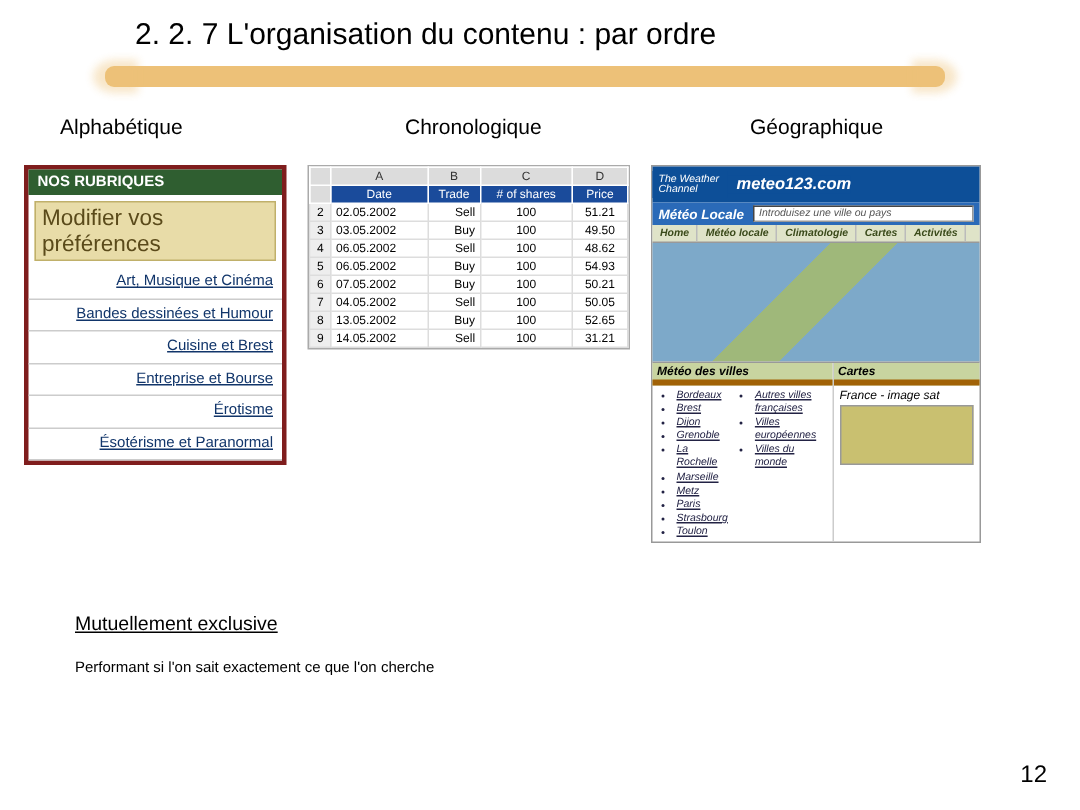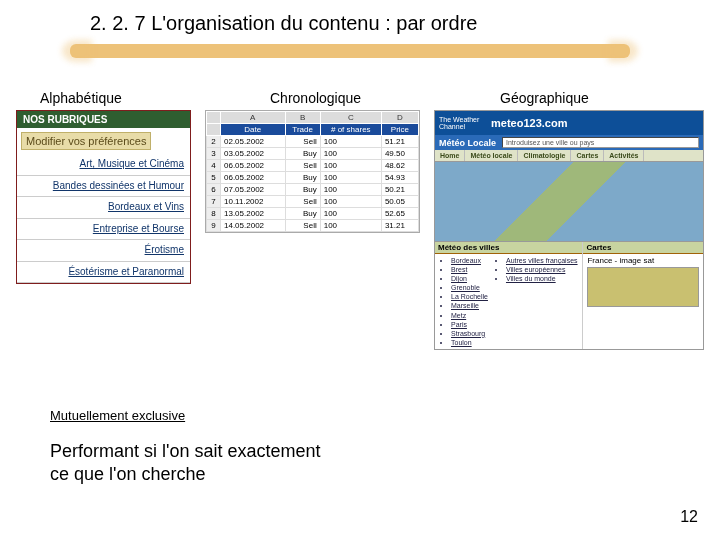--- a/index.html
+++ b/index.html
@@ -38,55 +38,55 @@
     height: 22px;
     background: #e6a83f;
     opacity: 0.4;
     filter: blur(3px);
   }
   .brush::before { left: -8px; border-radius: 50% 0 0 50%; }
   .brush::after { right: -8px; border-radius: 0 50% 50% 0; }
 
   .col-headers {
     position: absolute;
-    top: 90px;
+    top: 76px;
     left: 0;
     width: 720px;
     display: flex;
   }
   .col-headers div {
     font-size: 14px;
   }
   .h1 { width: 230px; padding-left: 40px; }
   .h2 { width: 230px; padding-left: 40px; }
   .h3 { width: 230px; padding-left: 40px; }
 
   
   .alpha {
     position: absolute;
     top: 110px;
     left: 16px;
     width: 175px;
-    border: 1px solid #7f1d1d;
+    border: 3px solid #7f1d1d;
     font-size: 10px;
     background: #fff;
   }
   .alpha-title {
     background: #2f5e30;
     color: #fff;
     padding: 3px 6px;
     font-weight: bold;
     font-size: 10px;
   }
   .alpha-pref {
     background: #e8dca8;
     color: #5a4a1a;
     padding: 2px 4px;
     margin: 4px;
-    font-size: 11px;
+    font-size: 15px;
     border: 1px solid #c0b06a;
     display: inline-block;
   }
   .alpha ul {
     list-style: none;
     margin: 0;
     padding: 0;
     text-align: right;
   }
   .alpha li {
@@ -114,37 +114,38 @@
     font-weight: normal;
     padding: 1px 2px;
     border: 1px solid #fff;
     font-size: 8px;
   }
   .chrono th:first-child { background:#dcdcdc; color:#333; width:14px; }
   .chrono .lh th { background:#dcdcdc; color:#333; }
   .chrono td {
     border: 1px solid #ddd;
     padding: 1px 3px;
-    text-align: left;
+    text-align: center;
     font-size: 8px;
     white-space: nowrap;
   }
   .chrono td:nth-child(1){ text-align:center; background:#eee; width:14px;}
   .chrono td:nth-child(2){ text-align:left; }
   .chrono td:nth-child(3){ text-align:right; }
 
   
   .geo {
     position: absolute;
     top: 110px;
     left: 434px;
-    width: 270px;
+    width: 220px;
     font-size: 8px;
     background: #fff;
     border: 1px solid #999;
+    font-style: italic;
   }
   .geo-top {
     display: flex;
     background: #0d4f98;
     color: #fff;
     height: 24px;
     align-items: center;
   }
   .geo-logo {
     background: #0d4f98;
@@ -182,39 +183,39 @@
   }
   .geo-bottom { display:flex; }
   .geo-panel {
     border-right:1px solid #ccc;
     padding:2px 4px;
     flex:1;
   }
   .geo-panel:last-child{ border-right:none; flex:0.8;}
   .geo-panel-title {
     background:#c8d4a0; font-size:8px; font-weight:bold; padding:1px 3px; margin:-2px -4px 2px;
-    border-bottom:1px solid #a16207;
+    border-bottom:4px solid #a16207;
   }
   .geo-panel ul { list-style: disc; margin:0; padding-left:12px; }
   .geo-panel li { color:#224; font-size:7px; padding:0; text-decoration: underline; line-height:1.3;}
   .geo-panel .thumb { width:100%; height:40px; background:#c9c070; margin-top:2px; border:1px solid #999;}
 
   
   .note1 {
     position: absolute;
     top: 408px;
     left: 50px;
     font-size: 13px;
     text-decoration: underline;
   }
   .note2 {
     position: absolute;
     top: 440px;
     left: 50px;
-    font-size: 18px;
+    font-size: 10px;
     width: 280px;
     line-height: 1.25;
   }
   .pagenum {
     position: absolute;
     bottom: 14px;
     right: 22px;
     font-size: 16px;
   }
 </style>
@@ -229,21 +230,21 @@
   <div class="h2">Chronologique</div>
   <div class="h3">Géographique</div>
 </div>
 
 <div class="alpha">
   <div class="alpha-title">NOS RUBRIQUES</div>
   <div><span class="alpha-pref">Modifier vos préférences</span></div>
   <ul>
     <li>Art, Musique et Cinéma</li>
     <li>Bandes dessinées et Humour</li>
-    <li>Bordeaux et Vins</li>
+    <li>Cuisine et Brest</li>
     <li>Entreprise et Bourse</li>
     <li>Érotisme</li>
     <li>Ésotérisme et Paranormal</li>
   </ul>
 </div>
 
 <div class="chrono">
   <table>
     <tbody>
         <tr class="lh">
@@ -292,21 +293,21 @@
         </tr>
         <tr>
           <td>6</td>
           <td>07.05.2002</td>
           <td>Buy</td>
           <td>100</td>
           <td>50.21</td>
         </tr>
         <tr>
           <td>7</td>
-          <td>10.11.2002</td>
+          <td>04.05.2002</td>
           <td>Sell</td>
           <td>100</td>
           <td>50.05</td>
         </tr>
         <tr>
           <td>8</td>
           <td>13.05.2002</td>
           <td>Buy</td>
           <td>100</td>
           <td>52.65</td>

